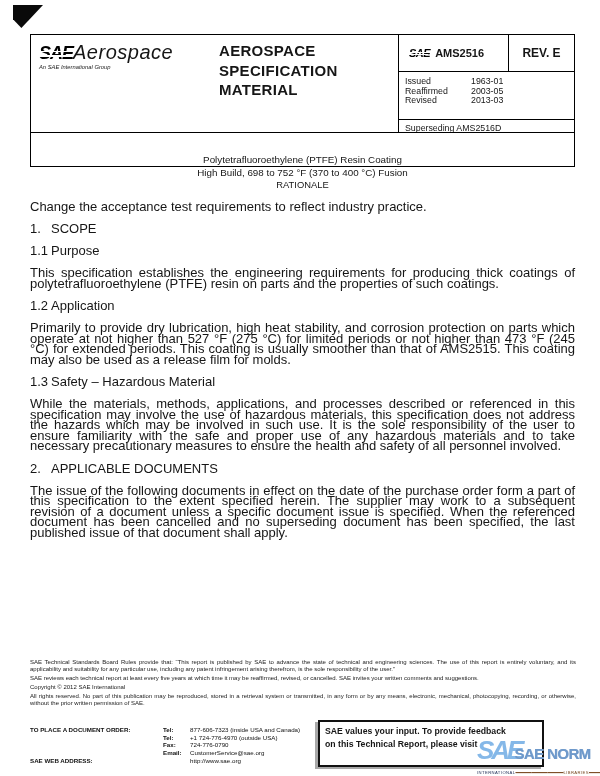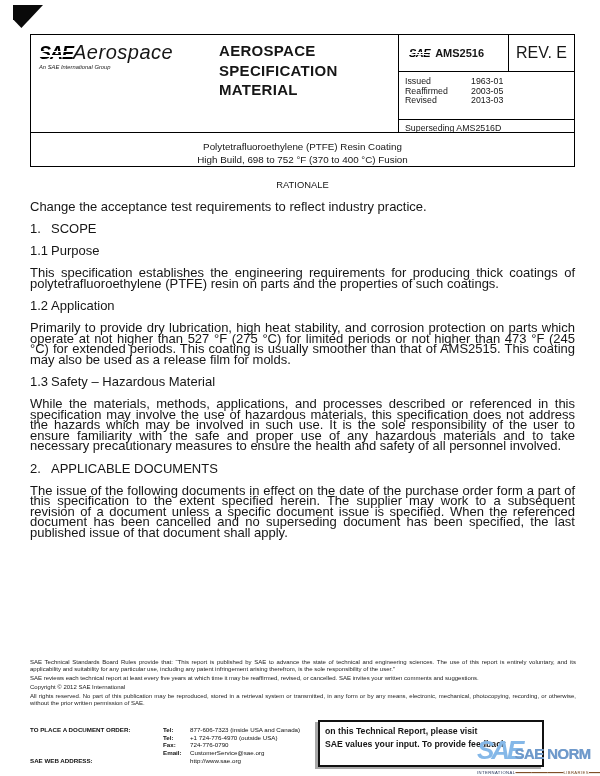--- a/index.html
+++ b/index.html
@@ -25,29 +25,29 @@
   .doc-title{position:absolute;left:188px;top:6px;font-weight:bold;font-size:15px;line-height:19.5px;letter-spacing:0.3px;}
 
   .header-right{flex:1;display:flex;flex-direction:column;box-sizing:border-box;}
   .hr-row1{height:37px;border-bottom:1.6px solid #000;display:flex;box-sizing:border-box;}
   .doc-number-cell{width:110px;border-right:1.6px solid #000;box-sizing:border-box;
                    display:flex;align-items:center;padding-left:10px;gap:5px;}
   .logo-sae.small{font-size:11px;letter-spacing:-0.5px;}
   .logo-sae.small::before{height:1px;}
   .logo-sae.small::after{height:1px;}
   .doc-number{font-weight:bold;font-size:11px;}
-  .rev-cell{flex:1;display:flex;align-items:center;justify-content:center;font-weight:normal;font-size:16px;}
+  .rev-cell{flex:1;display:flex;align-items:center;justify-content:center;font-weight:bold;font-size:12px;}
   .hr-dates{padding:5px 0 0 6px;font-size:8.8px;line-height:9.7px;}
   .date-row{display:flex;align-items:flex-end;}
   .date-label{width:66px;}
   .hr-superseding{margin-top:auto;border-top:1.6px solid #000;font-size:8.8px;padding:3px 0 2px 6px;}
 
   
   .title-box{position:absolute;left:30px;top:132.4px;width:545px;height:35px;border:1.6px solid #000;
-             box-sizing:border-box;text-align:center;font-size:9.8px;line-height:12.8px;padding-top:8px;background:#fff;}
+             box-sizing:border-box;text-align:center;font-size:9.8px;line-height:12.8px;padding-top:21px;background:#fff;}
 
   .rationale-heading{position:absolute;left:30px;top:179px;width:545px;text-align:center;font-size:9.4px;}
 
   
   .body-text{position:absolute;left:30px;top:202px;width:545px;font-size:13px;line-height:10.6px;}
   .body-text p{margin:0 0 11.5px 0;text-align:justify;}
   .sec-h{margin:0 0 11.5px 0;display:flex;}
   .sec-num{display:inline-block;min-width:21px;}
 
   
@@ -189,22 +189,22 @@
     <span></span>
     <span class="bold">Email:</span>
     <span>CustomerService@sae.org</span>
 
     <span class="bold">SAE WEB ADDRESS:</span>
     <span></span>
     <span>http://www.sae.org</span>
   </div>
 
   <div class="feedback-box">
+    <div>SAE values your input. To provide feedback</div>
     <div>on this Technical Report, please visit</div>
-    <div>SAE values your input. To provide feedback</div>
   </div>
 
   <div class="watermark">
     <div class="wm-row1">
       <span class="wm-glyph">SAE</span>
       <span class="wm-title">SAE NORM</span>
     </div>
     <div class="wm-row2">
       <span class="wm-sub-left">INTERNATIONAL</span>
       <span class="wm-dash">———</span>

